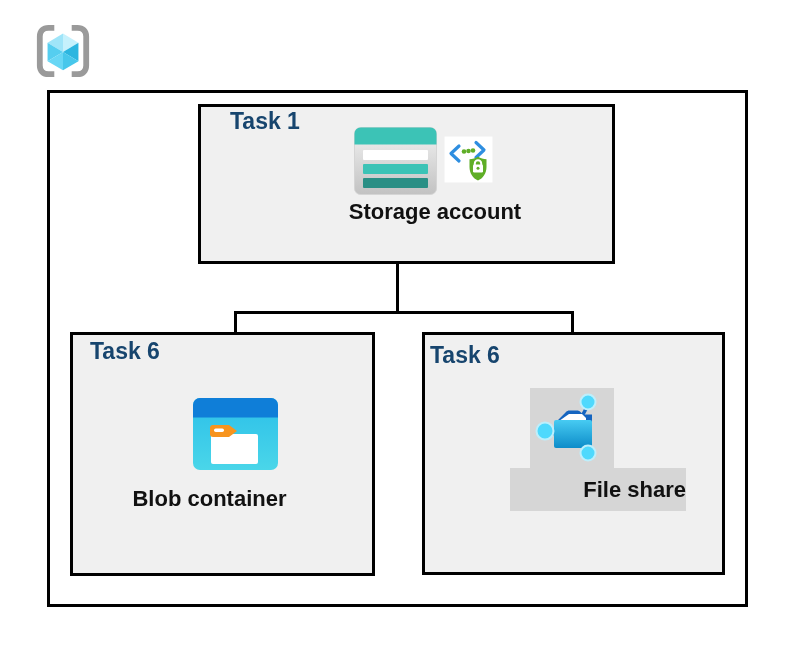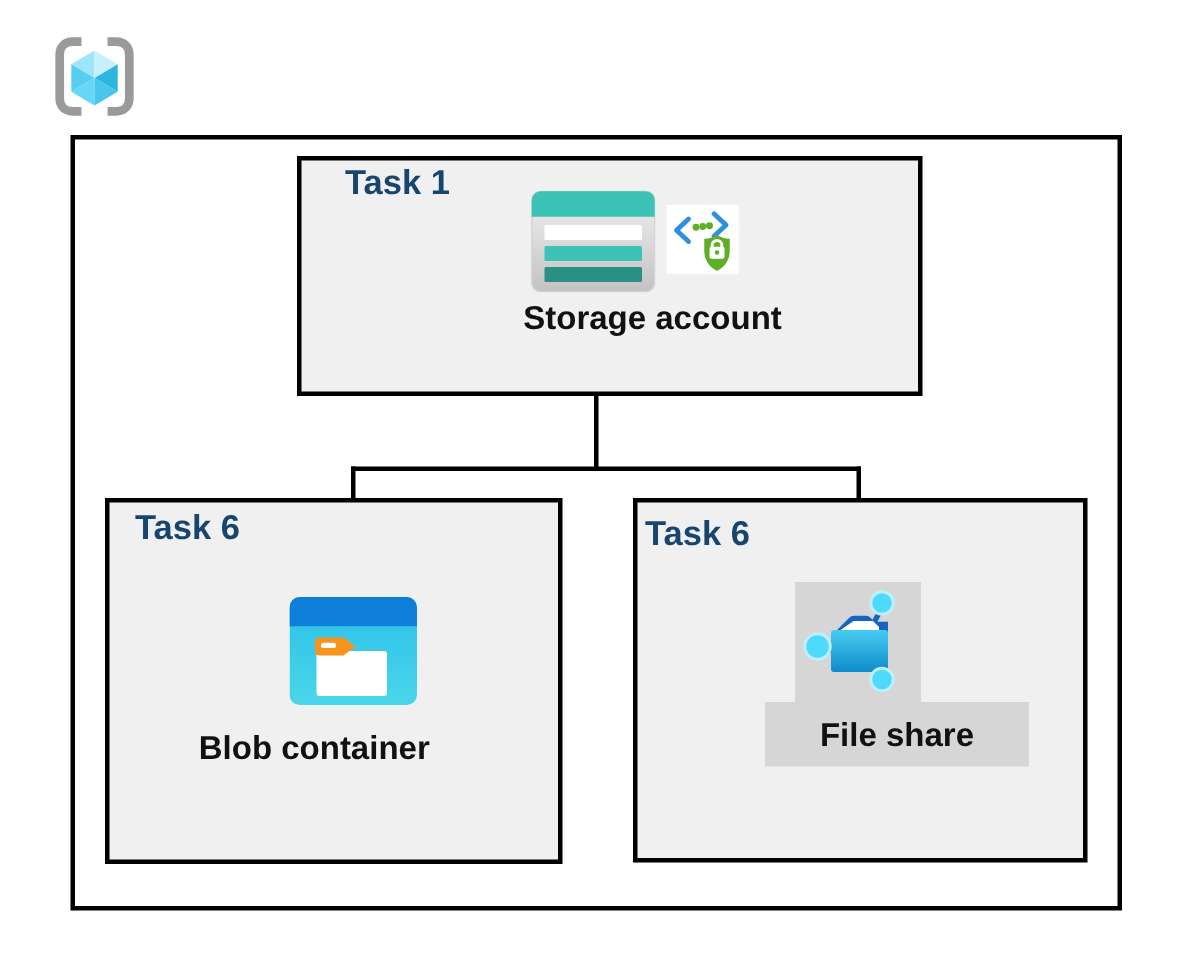--- a/index.html
+++ b/index.html
@@ -26,21 +26,21 @@
   .rg-title{left:104px;top:34px;font-size:24px;font-weight:700;color:#111;}
   .outer-box{left:47px;top:90px;width:701px;height:517px;border:3px solid var(--box-border);background:transparent;}
   .task-box{background:var(--box-fill);border:3px solid var(--box-border);}
   .task1{left:198px;top:104px;width:417px;height:160px;}
   .task2{left:70px;top:332px;width:305px;height:244px;}
   .task3{left:422px;top:332px;width:303px;height:243px;}
   .task-label{font-size:23px;font-weight:700;color:var(--task-label);}
   .item-label{font-size:22px;font-weight:700;color:#111;text-align:center;}
   .conn{background:var(--connector);}
   .gray-pad{background:var(--icon-bg-gray);}
-  .fs-label-bg{left:510px;top:468px;width:176px;height:43px;background:var(--icon-bg-gray);display:flex;align-items:center;justify-content:center;}
+  .fs-label-bg{left:510px;top:468px;width:176px;height:43px;background:var(--icon-bg-gray);display:flex;align-items:center;justify-content:flex-end;}
 </style>
 </head>
 <body>
 
 <div id="canvas">
 
   <svg class="abs" style="left:34px;top:22px;" width="58" height="58" viewBox="0 0 60 60">
     <path d="M21 6 H15 C9.5 6 6 9.5 6 15 V45 C6 50.5 9.5 54 15 54 H21" fill="none" style="stroke:var(--rg-bracket-gray)" stroke-width="6"></path>
     <path d="M39 6 H45 C50.5 6 54 9.5 54 15 V45 C54 50.5 50.5 54 45 54 H39" fill="none" style="stroke:var(--rg-bracket-gray)" stroke-width="6"></path>
     <polygon points="30,12 14,21.5 30,31" fill="#9FE5F9"></polygon>

